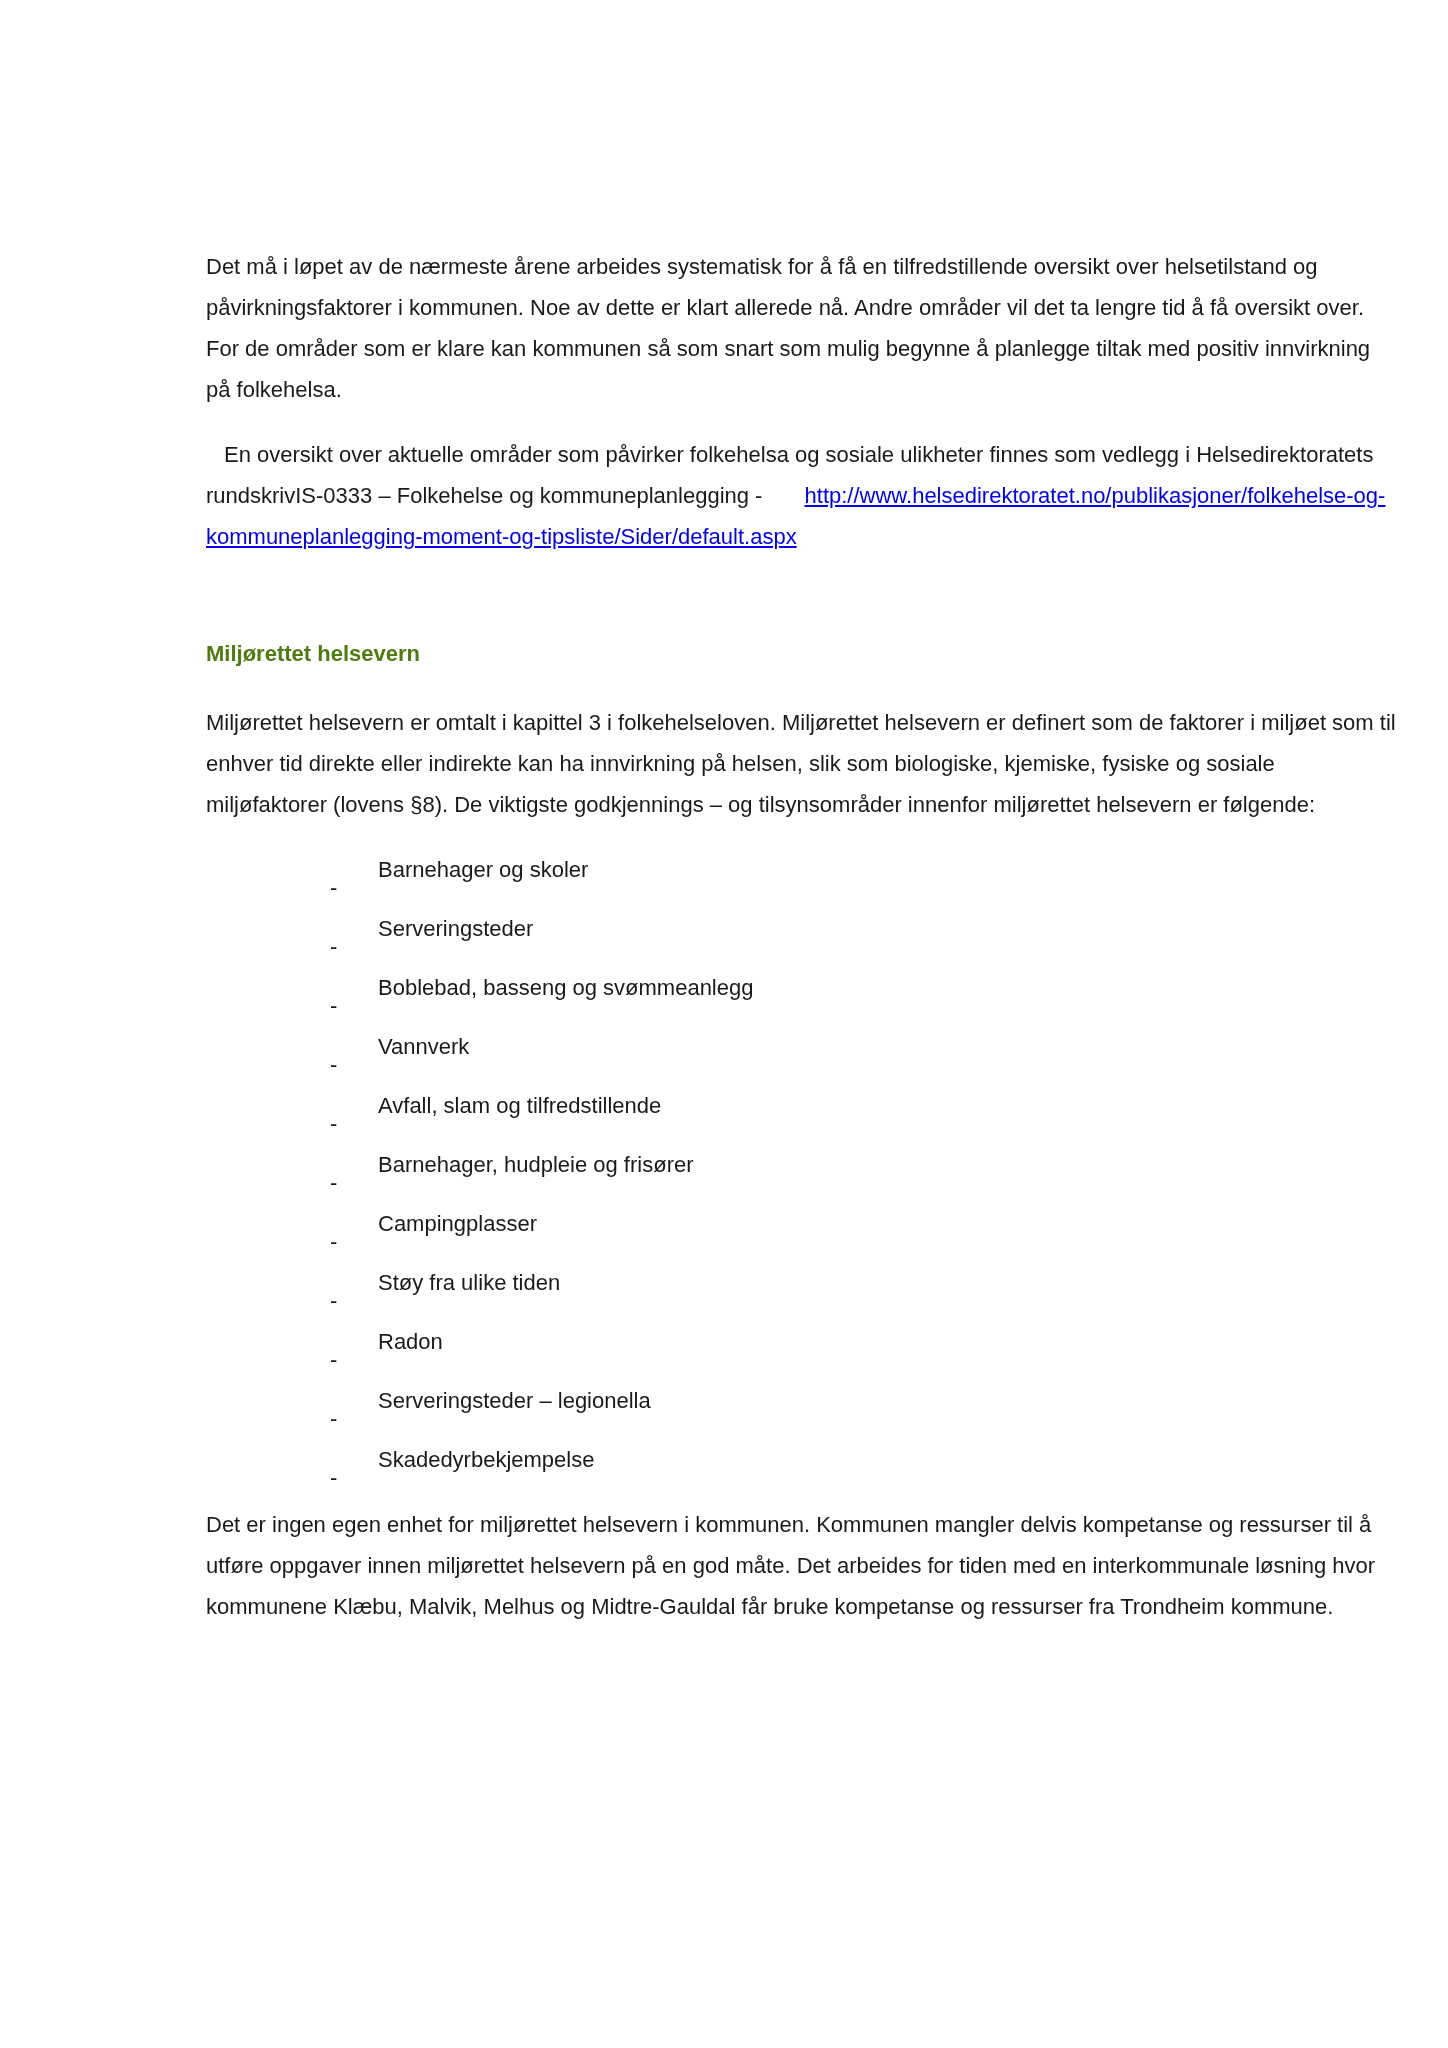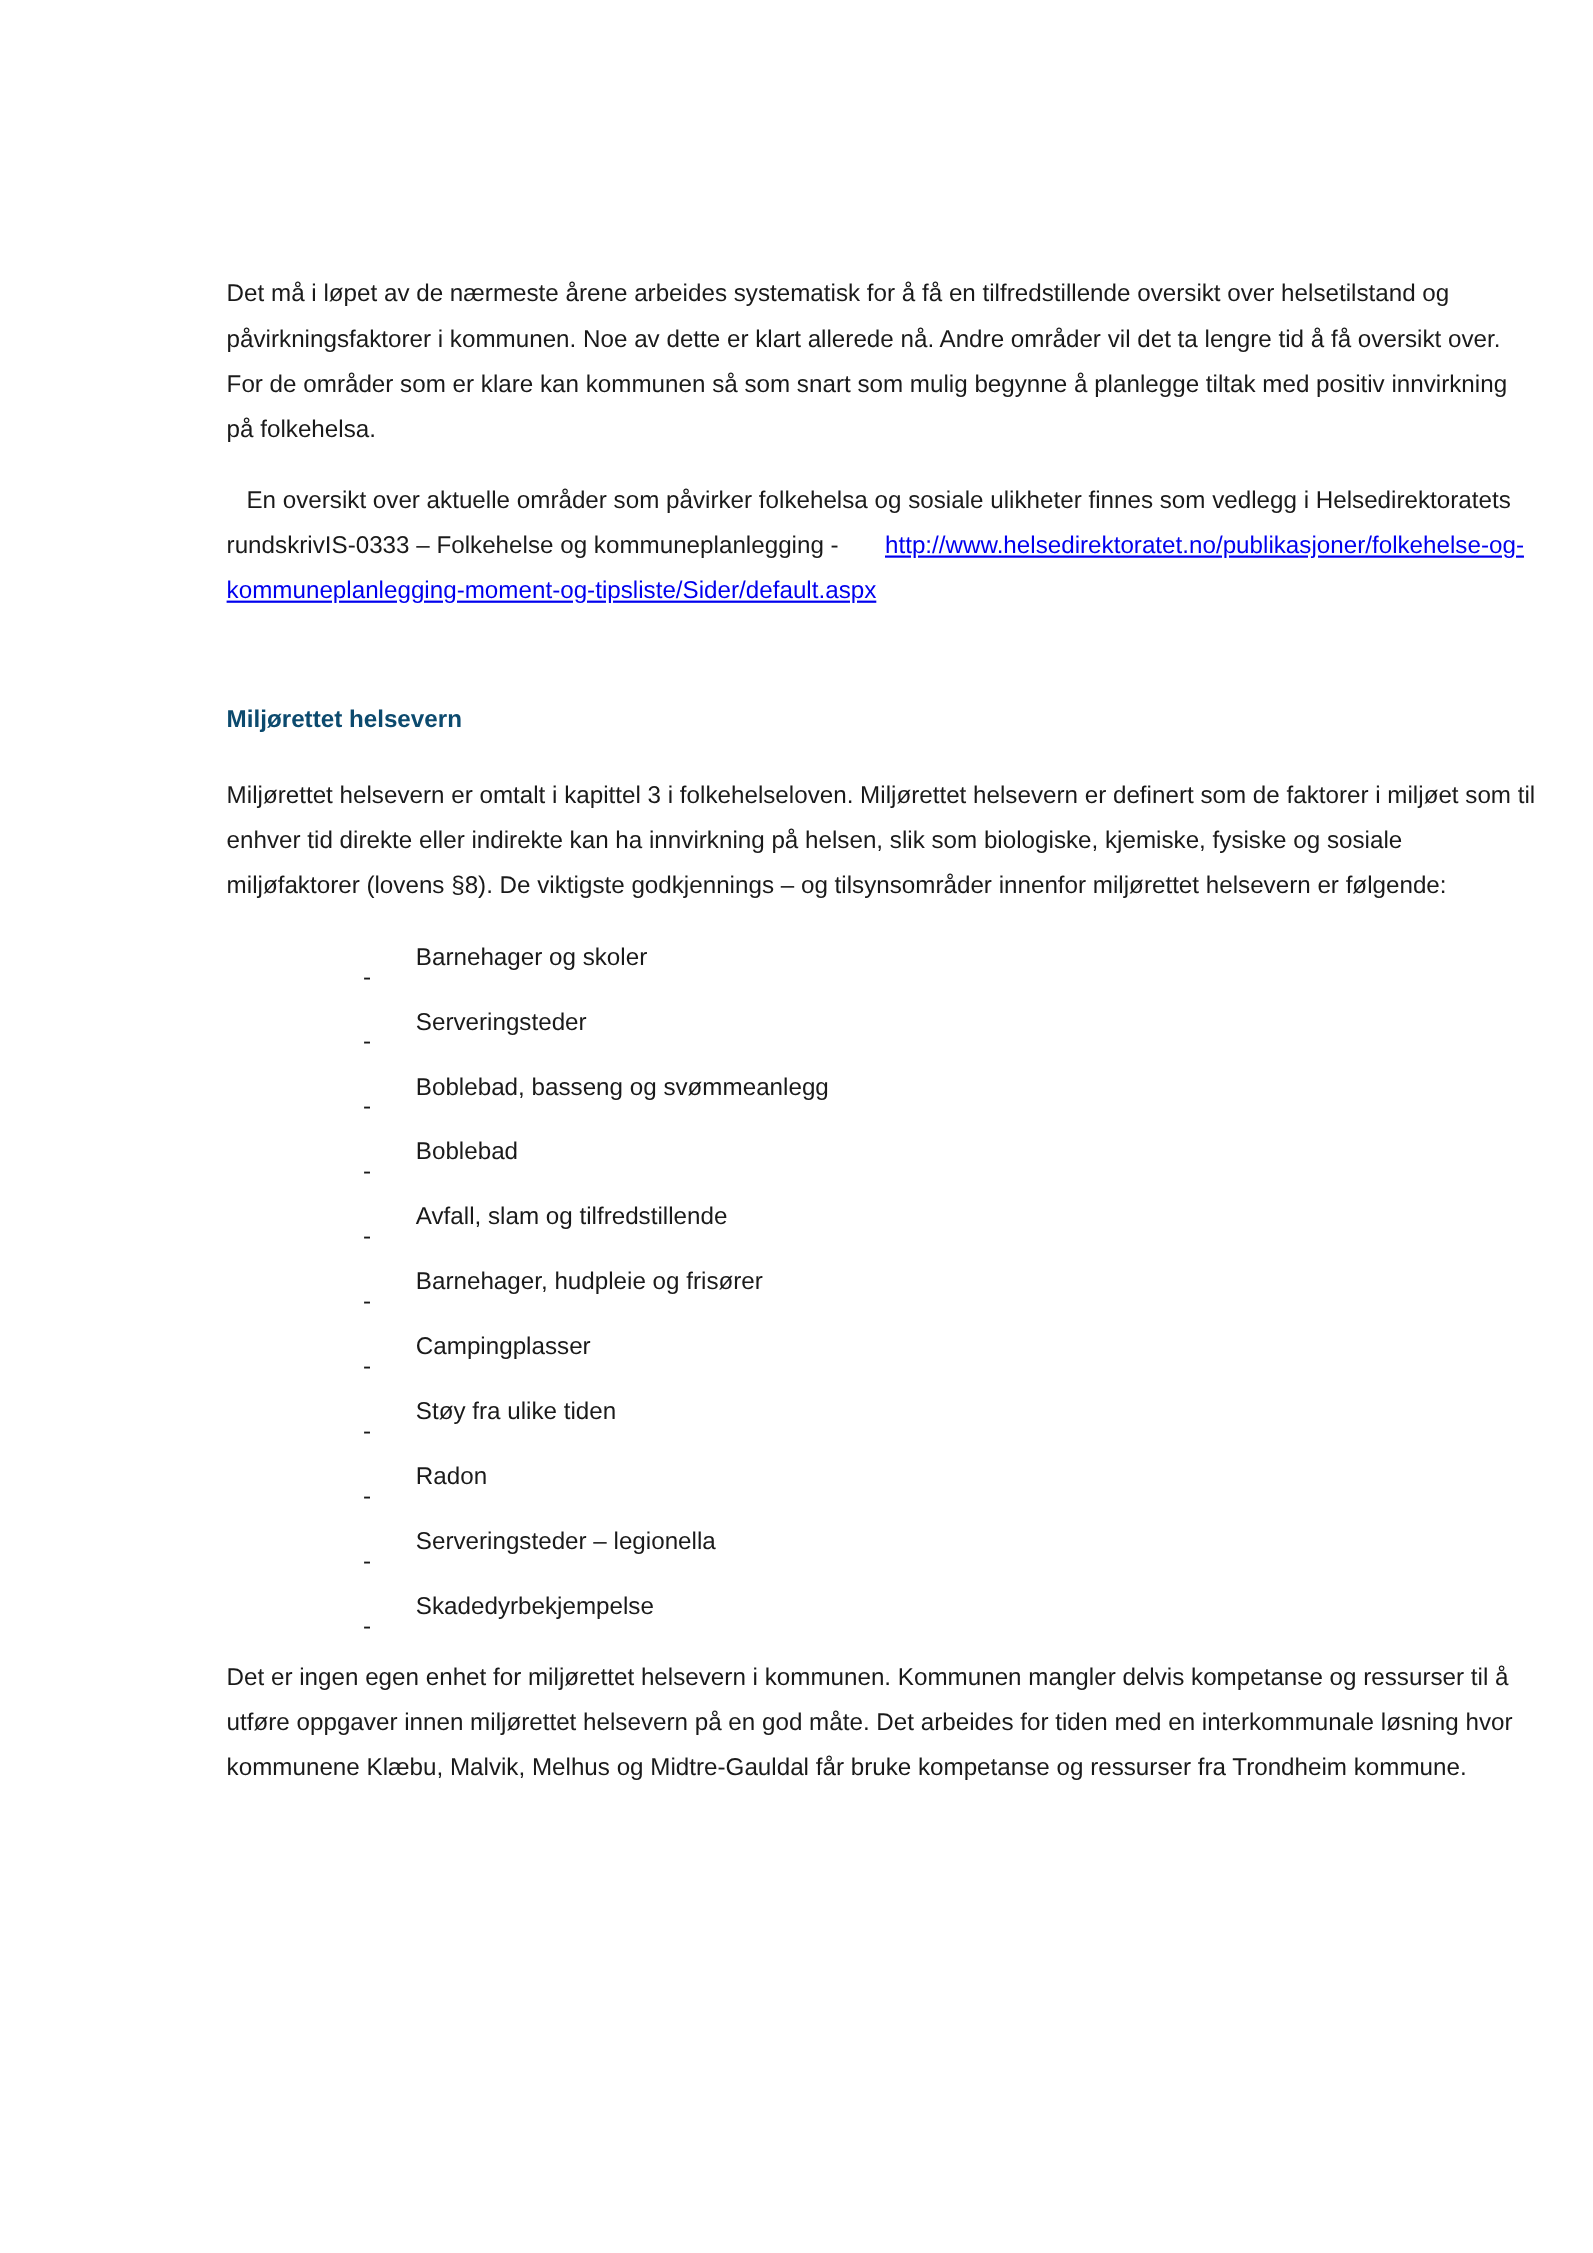--- a/index.html
+++ b/index.html
@@ -32,21 +32,21 @@
   }
   a.doc-link {
     color: #0000ee;
     text-decoration: underline;
     word-break: break-all;
   }
   h2.section-heading {
     font-size: 22px;
     line-height: 41px;
     font-weight: bold;
-    color: #0c4a6e;
+    color: #4d7c0f;
     margin: 76px 0 28px 0;
   }
   ul.dash-list {
     list-style: none;
     margin: 0 0 24px 0;
   }
   ul.dash-list li {
     position: relative;
     padding-left: 136px;
     line-height: 41px;
@@ -69,21 +69,21 @@
 
 
     <h2 class="section-heading">Miljørettet helsevern</h2>
 
     <p>Miljørettet helsevern er omtalt i kapittel 3 i folkehelseloven. Miljørettet helsevern er definert som de faktorer i miljøet som til enhver tid direkte eller indirekte kan ha innvirkning på helsen, slik som biologiske, kjemiske, fysiske og sosiale miljøfaktorer (lovens §8). De viktigste godkjennings – og tilsynsområder innenfor miljørettet helsevern er følgende:</p>
 
     <ul class="dash-list">
       <li><span class="dash">-</span><span>Barnehager og skoler</span></li>
       <li><span class="dash">-</span><span>Serveringsteder</span></li>
       <li><span class="dash">-</span><span>Boblebad, basseng og svømmeanlegg</span></li>
-      <li><span class="dash">-</span><span>Boblebad</span></li>
+      <li><span class="dash">-</span><span>Vannverk</span></li>
       <li><span class="dash">-</span><span>Avfall, slam og tilfredstillende</span></li>
       <li><span class="dash">-</span><span>Barnehager, hudpleie og frisører</span></li>
       <li><span class="dash">-</span><span>Campingplasser</span></li>
       <li><span class="dash">-</span><span>Støy fra ulike tiden</span></li>
       <li><span class="dash">-</span><span>Radon</span></li>
       <li><span class="dash">-</span><span>Serveringsteder – legionella</span></li>
       <li><span class="dash">-</span><span>Skadedyrbekjempelse</span></li>
     </ul>
 
     <p>Det er ingen egen enhet for miljørettet helsevern i kommunen. Kommunen mangler delvis kompetanse og ressurser til å utføre oppgaver innen miljørettet helsevern på en god måte. Det arbeides for tiden med en interkommunale løsning hvor kommunene Klæbu, Malvik, Melhus og Midtre-Gauldal får bruke kompetanse og ressurser fra Trondheim kommune.</p>

